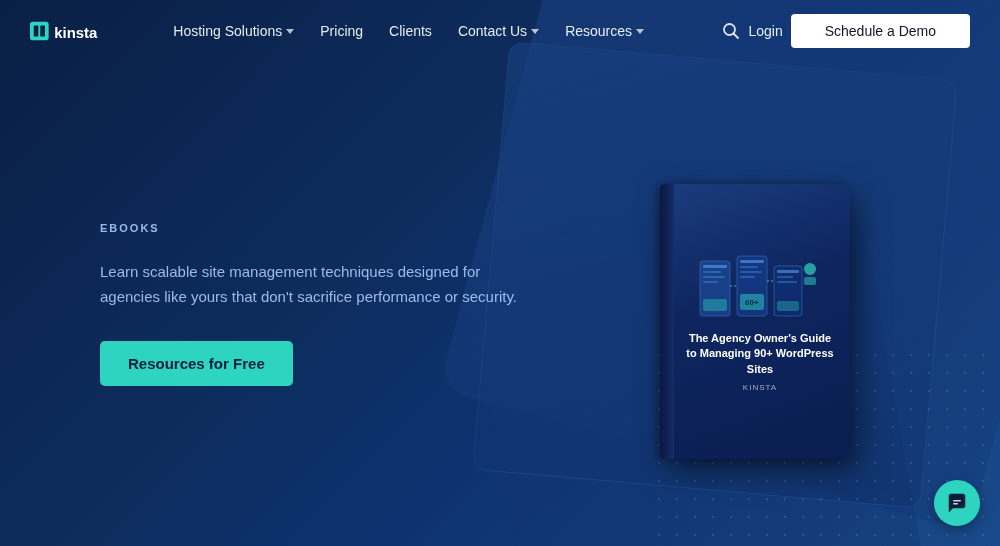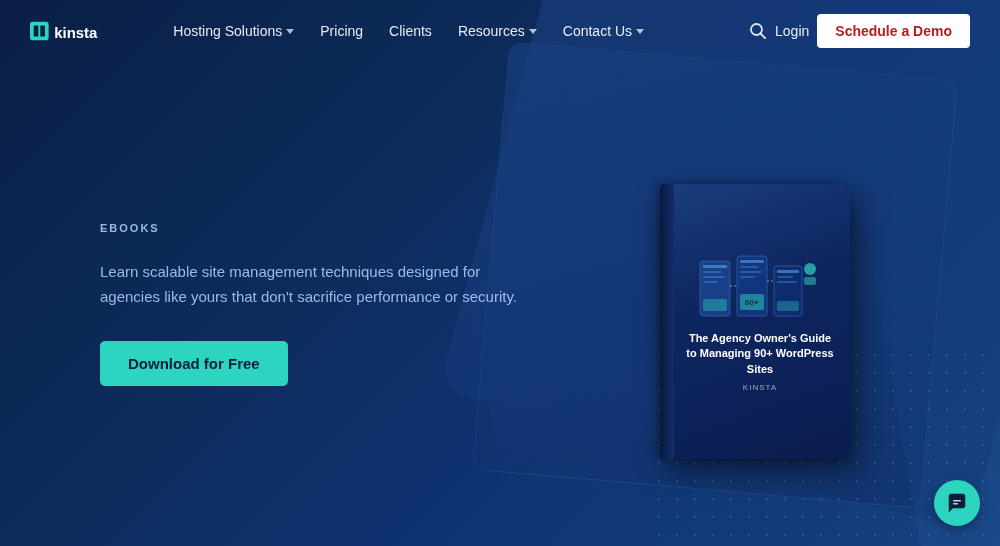--- a/index.html
+++ b/index.html
@@ -133,26 +133,26 @@
 
     .login-link {
       color: rgba(255,255,255,0.9);
       font-size: 14px;
       font-weight: 500;
       cursor: pointer;
     }
 
     .schedule-btn {
       background: white;
-      color: #b91c1c;
+      color: #0f172a;
       border: none;
       border-radius: 4px;
-      padding: 9px 18px;
+      padding: 9px 34px;
       font-size: 14px;
-      font-weight: 700;
+      font-weight: 400;
       cursor: pointer;
       white-space: nowrap;
     }
 
     
     .main-content {
       position: absolute;
       top: 62px;
       left: 0;
       right: 0;
@@ -321,25 +321,25 @@
       <span>Hosting Solutions</span>
       <span class="chevron"></span>
     </div>
     <div class="nav-item">
       <span>Pricing</span>
     </div>
     <div class="nav-item">
       <span>Clients</span>
     </div>
     <div class="nav-item">
+      <span>Contact Us</span>
+      <span class="chevron"></span>
+    </div>
+    <div class="nav-item">
       <span>Resources</span>
-      <span class="chevron"></span>
-    </div>
-    <div class="nav-item">
-      <span>Contact Us</span>
       <span class="chevron"></span>
     </div>
   </div>
 
   <div class="nav-actions">
     <div class="search-icon-btn">
       <svg width="18" height="18" viewBox="0 0 18 18" fill="none">
         <circle cx="7.5" cy="7.5" r="5.5" stroke="rgba(255,255,255,0.85)" stroke-width="1.8"></circle>
         <line x1="11.5" y1="11.5" x2="16" y2="16" stroke="rgba(255,255,255,0.85)" stroke-width="1.8" stroke-linecap="round"></line>
       </svg>
@@ -347,21 +347,21 @@
     <span class="login-link">Login</span>
     <button class="schedule-btn">Schedule a Demo</button>
   </div>
 </nav>
 
 <div class="main-content">
 
   <div class="left-content">
     <div class="ebooks-label">EBOOKS</div>
     <p class="main-description">Learn scalable site management techniques designed for agencies like yours that don't sacrifice performance or security.</p>
-    <button class="download-btn">Download for Free</button>
+    <button class="download-btn">Resources for Free</button>
   </div>
 
   <div class="right-content">
     <div class="book-container">
       <div class="book-cover">
         <div class="book-spine"></div>
         <div class="book-inner">
 
           <svg class="book-illustration" viewBox="0 0 130 80" fill="none" xmlns="http://www.w3.org/2000/svg">
 

